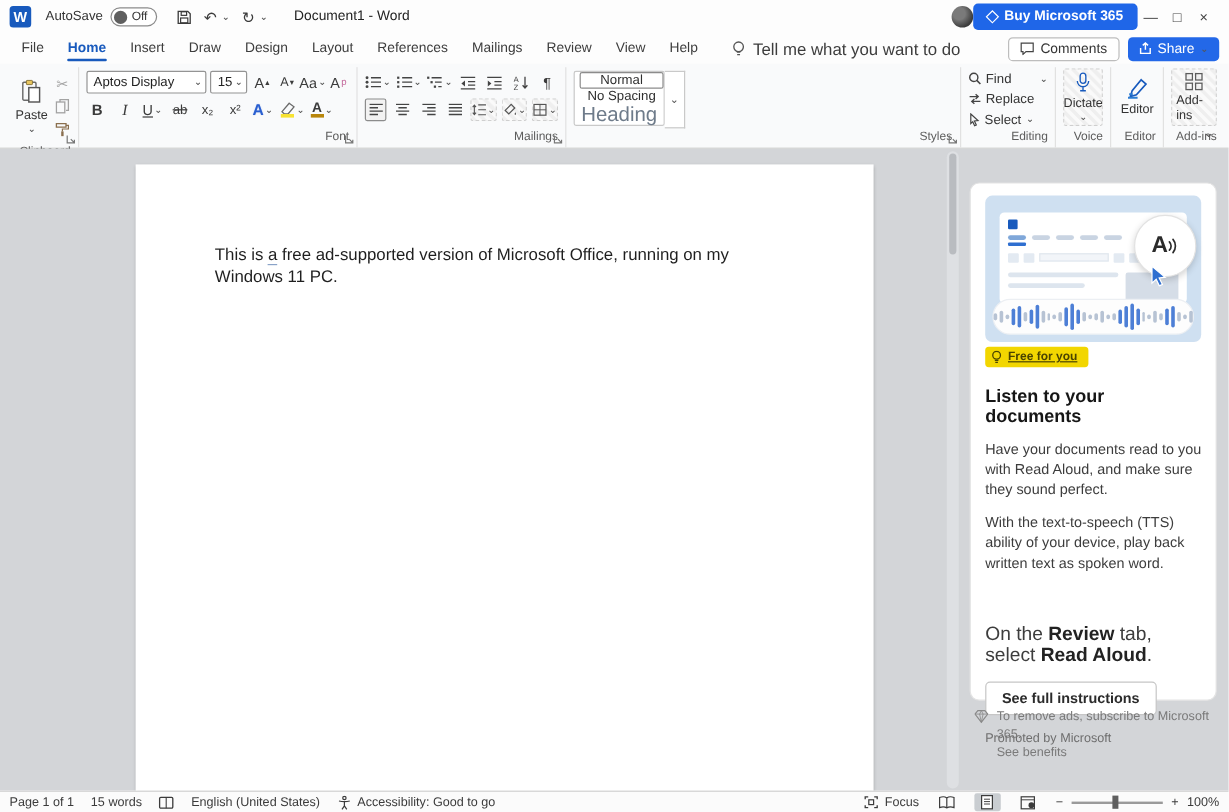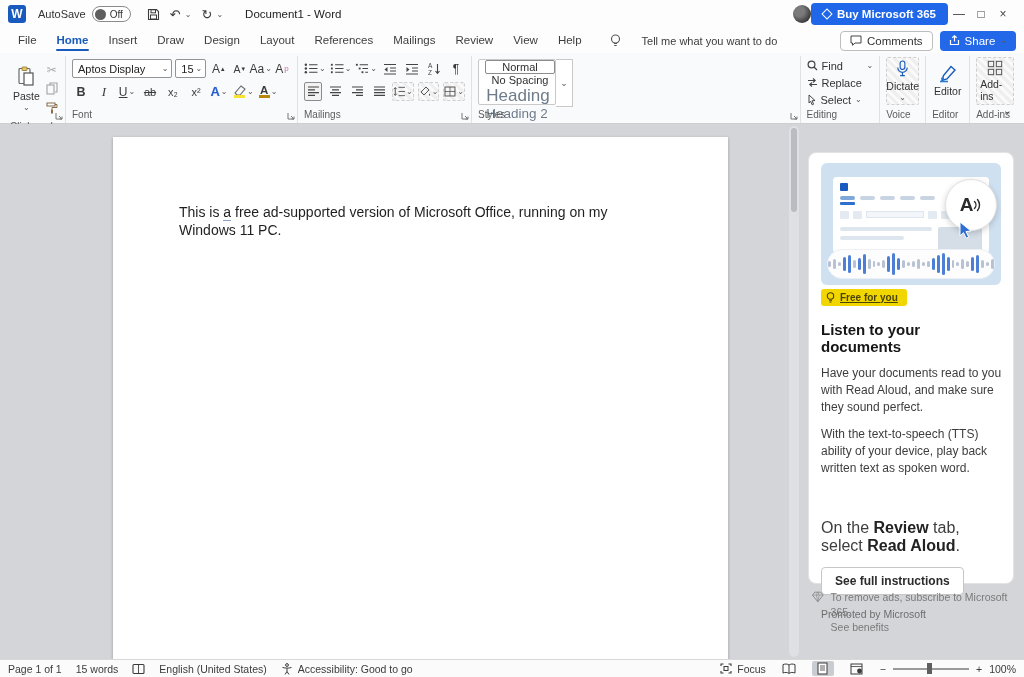--- a/index.html
+++ b/index.html
@@ -27,32 +27,32 @@
              border-radius:4px; height:22px; padding:0 12px; font-size:11.5px; font-weight:bold; }
   .diam { width:8px; height:8px; border:1.4px solid #fff; transform:rotate(45deg); }
   .winbtn { font-size:12px; color:#444; width:22px; text-align:center; }
 
   
   .tabsrow { height:25px; display:flex; align-items:center; padding-left:8px; background:#fdfdfd; }
   .rtab { font-size:11.5px; color:#3d3d3d; padding:4px 10px 5px; position:relative; }
   .rtab.active { color:#185abd; font-weight:bold; }
   .rtab.active::after { content:""; position:absolute; left:9px; right:9px; bottom:0;
                         height:2.5px; background:#185abd; border-radius:2px; }
-  .tellme { display:flex; align-items:center; gap:21px; margin-left:18px; font-size:11px; color:#3d3d3d; }
+  .tellme { display:flex; align-items:center; gap:7px; margin-left:18px; font-size:14px; color:#3d3d3d; }
   .tabs-right { margin-left:auto; display:flex; align-items:center; gap:7px; padding-right:8px; }
   .comments-btn { display:flex; align-items:center; gap:5px; border:1px solid #bdbdbd; border-radius:4px;
                   background:#fff; height:20px; padding:0 9px; font-size:11.5px; color:#333; }
   .share-btn { display:flex; align-items:center; gap:5px; border:none; border-radius:4px;
                background:#2368e8; color:#fff; height:20px; padding:0 9px; font-size:11.5px; }
 
   
   .ribbon { height:71px; background:#f9fafb; border-bottom:1px solid #cfcfcf;
             display:flex; align-items:stretch; padding:3px 4px 0 4px; position:relative; }
   .grp { display:flex; flex-direction:column; border-right:1px solid #e1e1e1; padding:1px 6px 0; position:relative; }
-  .grp-label { margin-top:auto; text-align:left; font-size:10px; color:#5c5c5c; padding:1px 0 3px; }
+  .grp-label { margin-top:auto; text-align:right; font-size:10px; color:#5c5c5c; padding:1px 0 3px; }
   .launcher { position:absolute; right:2px; bottom:3px; }
   .hatch { background:repeating-linear-gradient(45deg,#efefef 0 3px,#fafafa 3px 6px);
            border:1px dashed #cfcfcf; border-radius:2px; }
   .bigbtn { display:flex; flex-direction:column; align-items:center; justify-content:center;
             gap:2px; font-size:10.5px; color:#333; padding:2px 3px; }
   .caret { font-size:8px; color:#555; line-height:1; }
   .smallstack { display:flex; flex-direction:column; justify-content:space-between; padding:3px 0; }
   .iconbtn { display:flex; align-items:center; justify-content:center; min-width:18px; height:19px;
              border-radius:2px; color:#3b3b3b; font-size:12px; gap:1px; }
   .fontrow { display:flex; align-items:center; gap:3px; height:23px; }
@@ -420,21 +420,20 @@
           </svg>
         </span>
     </div>
 
     <div class="grp" style="width:330px">
       <div style="display:flex;align-items:stretch">
         <div class="styles-gallery">
           <div class="style-cell sel">Normal</div>
           <div class="style-cell">No Spacing</div>
           <div class="style-cell style-h1">Heading</div>
-          <div class="style-cell style-h2">Heading 2</div>
         </div>
         <div class="styles-more" style="height:48px;margin-top:2px">⌄</div>
       </div>
       <div class="grp-label">Styles</div>
       <span class="launcher">
           <svg width="8" height="8" viewBox="0 0 8 8">
             <path d="M1 1v6h6M4 4l3 3M7 4.5V7H4.5" fill="none" stroke="#777" stroke-width="1"></path>
           </svg>
         </span>
     </div>

